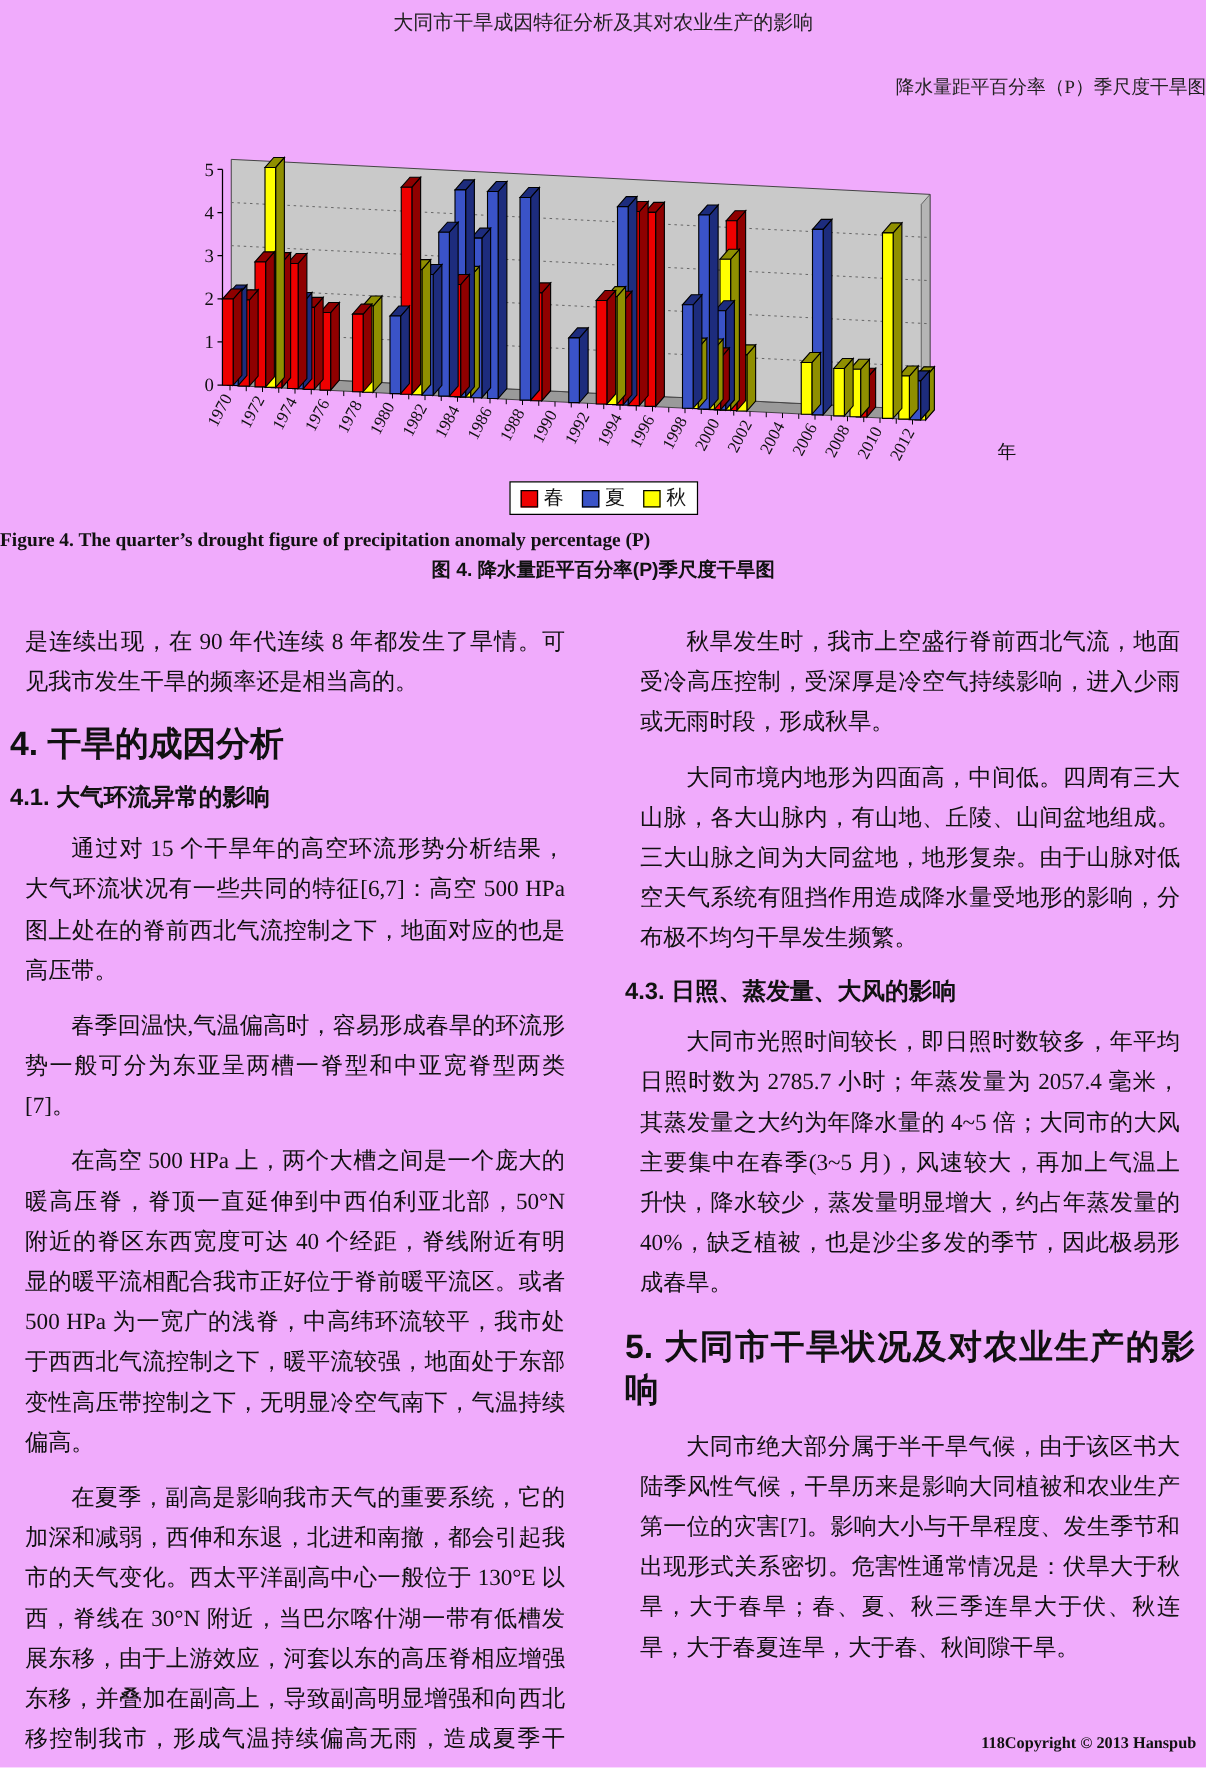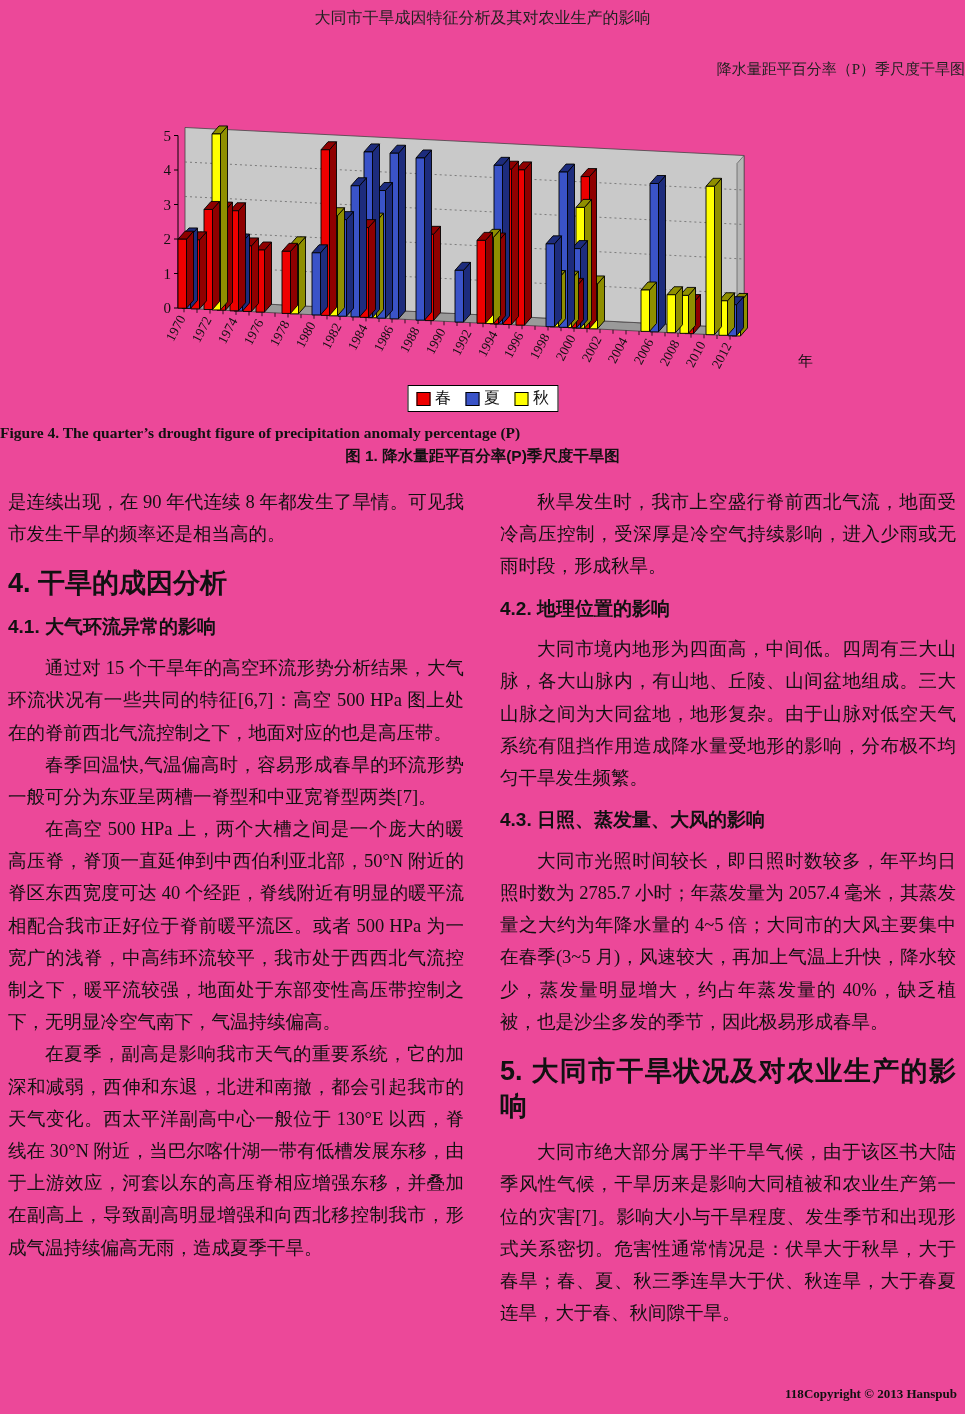--- a/index.html
+++ b/index.html
@@ -1,34 +1,34 @@
 <!DOCTYPE html>
 <html><head>
 <meta charset="utf-8">
 <style>
   html,body{margin:0;padding:0;background:#fff;}
-  #page{position:relative;width:965px;height:1414px;background:#ec4899;overflow:hidden;
+  #page{position:relative;width:965px;height:1414px;background:#f0abfc;overflow:hidden;
         font-family:"Liberation Serif",serif;color:#111;}
   .running-title{position:absolute;top:8px;left:0;width:100%;text-align:center;
         font-size:16px;color:#222;}
   .chart-title{position:absolute;top:60px;left:0;width:100%;text-align:right;
         font-size:15px;color:#222;}
   #chart-wrap{position:absolute;left:150px;top:100px;width:700px;height:295px;}
   #legend{position:absolute;top:385px;left:50%;transform:translateX(-50%);
         border:1.5px solid #000;background:#fff;padding:2px 8px;display:inline-flex;
         align-items:center;gap:14px;font-size:16px;}
   .legend-item{display:inline-flex;align-items:center;gap:5px;}
   .legend-swatch{width:12px;height:12px;border:1px solid #000;display:inline-block;}
   .cap-en{position:absolute;top:424px;left:0;width:100%;
         font-weight:bold;font-size:15.5px;font-family:"Liberation Serif",serif;}
   .cap-zh{position:absolute;top:446px;left:0;width:100%;text-align:center;
         font-weight:bold;font-size:15.5px;font-family:"Liberation Sans",sans-serif;}
   #columns{position:absolute;top:486px;left:8px;width:949px;display:flex;gap:36px;}
   .col{width:456px;font-size:18.5px;line-height:1.74;text-align:justify;}
-  .col p{margin:0;}
+  .col p{margin:12px;}
   .col p.indent{text-indent:2em;}
   .col h2{font-family:"Liberation Sans",sans-serif;font-size:27px;font-weight:bold;
         margin:16px 0 12px 0;line-height:1.3;}
   .col h3{font-family:"Liberation Sans",sans-serif;font-size:19px;font-weight:bold;
         margin:14px 0 12px 0;line-height:1.3;}
   #footer{position:absolute;left:8px;right:8px;bottom:12px;display:flex;
         justify-content:flex-end;font-size:13px;font-weight:bold;}
   svg text{font-family:"Liberation Serif",serif;}
 </style>
 </head>
@@ -385,35 +385,34 @@
         <span class="legend-swatch" style="background: rgb(58, 83, 200);"></span>
         <span>夏</span>
       </span>
       <span class="legend-item">
         <span class="legend-swatch" style="background: rgb(255, 255, 0);"></span>
         <span>秋</span>
       </span>
     </div>
 
   <div class="cap-en">Figure 4. The quarter’s drought figure of precipitation anomaly percentage (P)</div>
-  <div class="cap-zh">图 1.  降水量距平百分率(P)季尺度干旱图</div>
+  <div class="cap-zh">图 4.  降水量距平百分率(P)季尺度干旱图</div>
 
   <div id="columns">
     <div class="col" id="col-left">
         <p>是连续出现，在 90 年代连续 8 年都发生了旱情。可见我市发生干旱的频率还是相当高的。</p>
         <h2>4. 干旱的成因分析</h2>
         <h3>4.1. 大气环流异常的影响</h3>
         <p class="indent">通过对 15 个干旱年的高空环流形势分析结果，大气环流状况有一些共同的特征[6,7]：高空 500 HPa 图上处在的脊前西北气流控制之下，地面对应的也是高压带。</p>
         <p class="indent">春季回温快,气温偏高时，容易形成春旱的环流形势一般可分为东亚呈两槽一脊型和中亚宽脊型两类[7]。</p>
         <p class="indent">在高空 500 HPa 上，两个大槽之间是一个庞大的暖高压脊，脊顶一直延伸到中西伯利亚北部，50°N 附近的脊区东西宽度可达 40 个经距，脊线附近有明显的暖平流相配合我市正好位于脊前暖平流区。或者 500 HPa 为一宽广的浅脊，中高纬环流较平，我市处于西西北气流控制之下，暖平流较强，地面处于东部变性高压带控制之下，无明显冷空气南下，气温持续偏高。</p>
         <p class="indent">在夏季，副高是影响我市天气的重要系统，它的加深和减弱，西伸和东退，北进和南撤，都会引起我市的天气变化。西太平洋副高中心一般位于 130°E 以西，脊线在 30°N 附近，当巴尔喀什湖一带有低槽发展东移，由于上游效应，河套以东的高压脊相应增强东移，并叠加在副高上，导致副高明显增强和向西北移控制我市，形成气温持续偏高无雨，造成夏季干旱。</p>
       </div>
     <div class="col" id="col-right">
         <p class="indent">秋旱发生时，我市上空盛行脊前西北气流，地面受冷高压控制，受深厚是冷空气持续影响，进入少雨或无雨时段，形成秋旱。</p>
-        <h3>4.2. 地理位置的影响</h3>
         <p class="indent">大同市境内地形为四面高，中间低。四周有三大山脉，各大山脉内，有山地、丘陵、山间盆地组成。三大山脉之间为大同盆地，地形复杂。由于山脉对低空天气系统有阻挡作用造成降水量受地形的影响，分布极不均匀干旱发生频繁。</p>
         <h3>4.3. 日照、蒸发量、大风的影响</h3>
         <p class="indent">大同市光照时间较长，即日照时数较多，年平均日照时数为 2785.7 小时；年蒸发量为 2057.4 毫米，其蒸发量之大约为年降水量的 4~5 倍；大同市的大风主要集中在春季(3~5 月)，风速较大，再加上气温上升快，降水较少，蒸发量明显增大，约占年蒸发量的 40%，缺乏植被，也是沙尘多发的季节，因此极易形成春旱。</p>
         <h2>5. 大同市干旱状况及对农业生产的影响</h2>
         <p class="indent">大同市绝大部分属于半干旱气候，由于该区书大陆季风性气候，干旱历来是影响大同植被和农业生产第一位的灾害[7]。影响大小与干旱程度、发生季节和出现形式关系密切。危害性通常情况是：伏旱大于秋旱，大于春旱；春、夏、秋三季连旱大于伏、秋连旱，大于春夏连旱，大于春、秋间隙干旱。</p>
       </div>
   </div>
 
   <div id="footer">
     <span>118</span>

